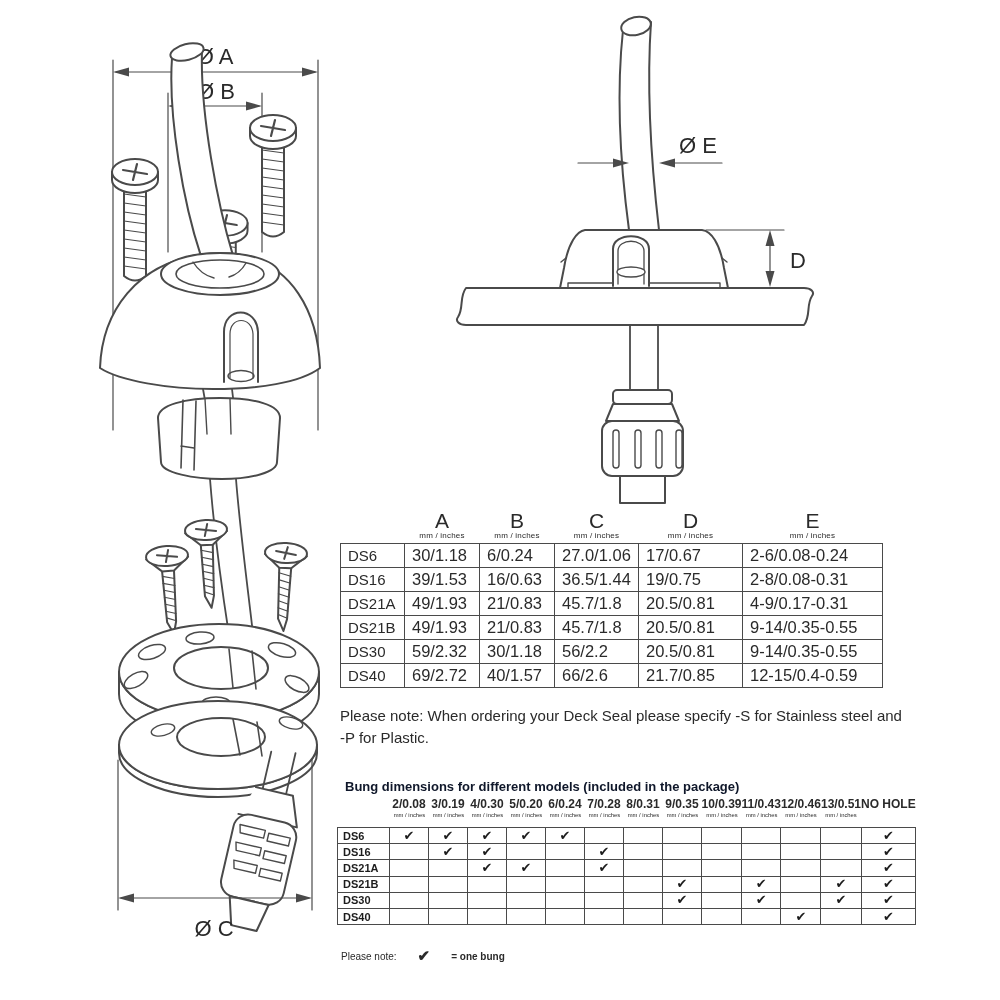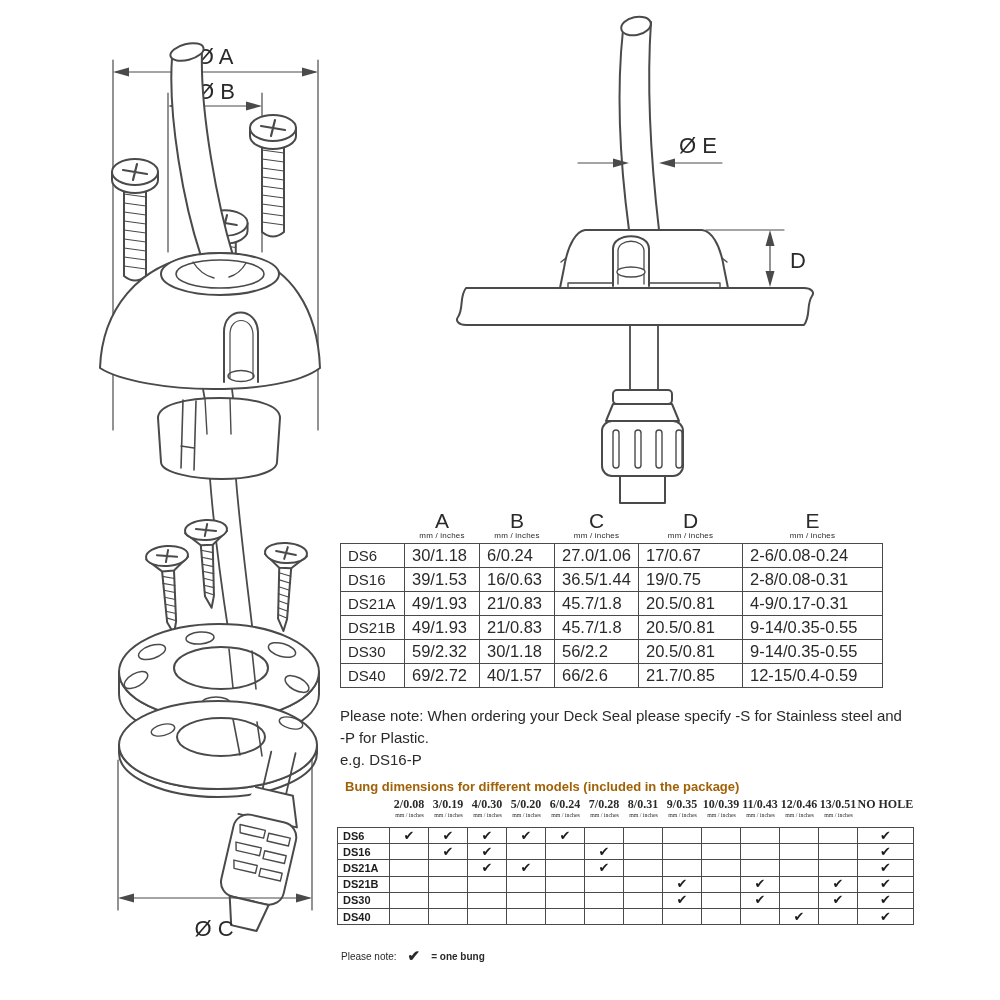--- a/index.html
+++ b/index.html
@@ -13,32 +13,32 @@
   .spec-table .h-big{font-size:21px;line-height:20px;color:#2a2a2a;}
   .spec-table .h-units{font-size:8px;color:#2a2a2a;letter-spacing:.2px;}
   .spec-table td{border:1.5px solid #4a4a4a;height:23px;font-size:16.5px;
     padding:0 0 0 7px;white-space:nowrap;color:#2a2a2a;}
   .spec-table td.model{font-size:15px;}
 
   
   .note{position:absolute;left:340px;top:705px;width:570px;font-size:15px;line-height:22px;color:#2a2a2a;}
 
   
-  .bung-title{position:absolute;left:345px;top:779px;font-size:13px;font-weight:bold;color:#a16207;}
+  .bung-title{position:absolute;left:345px;top:779px;font-size:13px;font-weight:bold;color:#0f172a;}
   .bung-table{position:absolute;left:337px;top:798px;border-collapse:collapse;table-layout:fixed;}
-  .bung-table th{border:none;vertical-align:top;font-weight:bold;padding:0 0 9px 0;text-align:center;font-family:Liberation Serif, serif;}
+  .bung-table th{border:none;vertical-align:top;font-weight:bold;padding:0 0 9px 0;text-align:center;}
   .bung-table .bh-big{font-size:12px;line-height:13px;white-space:nowrap;color:#2a2a2a;}
   .bung-table .bh-units{font-size:6.5px;font-weight:normal;color:#2a2a2a;transform:scale(.9);}
   .bung-table td{border:1.4px solid #4a4a4a;height:15.2px;text-align:center;
     font-size:12px;padding:0;color:#1c1c1c;}
   .bung-table td.model{text-align:left;padding-left:5px;font-size:11px;font-weight:bold;}
   .bung-table td .chk{font-size:13px;line-height:13px;}
 
   .bung-footer{position:absolute;left:341px;top:947px;font-size:10px;color:#2a2a2a;
-    display:flex;align-items:center;gap:11px;}
+    display:flex;align-items:center;gap:21px;}
   .bung-footer .chk{font-size:15px;font-weight:bold;}
   .bung-footer .bf-text{font-size:10px;font-weight:bold;}
 </style>
 </head>
 <body>
 
 <div id="canvas">
 
   <svg width="1000" height="1000" viewBox="0 0 1000 1000" fill="none" stroke="#4a4a4a" stroke-width="2" stroke-linecap="round" stroke-linejoin="round">
 
@@ -300,21 +300,20 @@
           <td>66/2.6</td>
           <td>21.7/0.85</td>
           <td>12-15/0.4-0.59</td>
         </tr>
       </tbody>
   </table>
 
   
   <div class="note">
     <div>Please note: When ordering your Deck Seal please specify -S for Stainless steel and -P for Plastic.</div>
-    <div>e.g. DS16-P</div>
   </div>
 
   
   <div class="bung-title">Bung dimensions for different models (included in the package)</div>
 
   <table class="bung-table">
     <colgroup id="bung-cols">
         <col style="width: 52px;">
         <col style="width: 39px;">
         <col style="width: 39px;">

